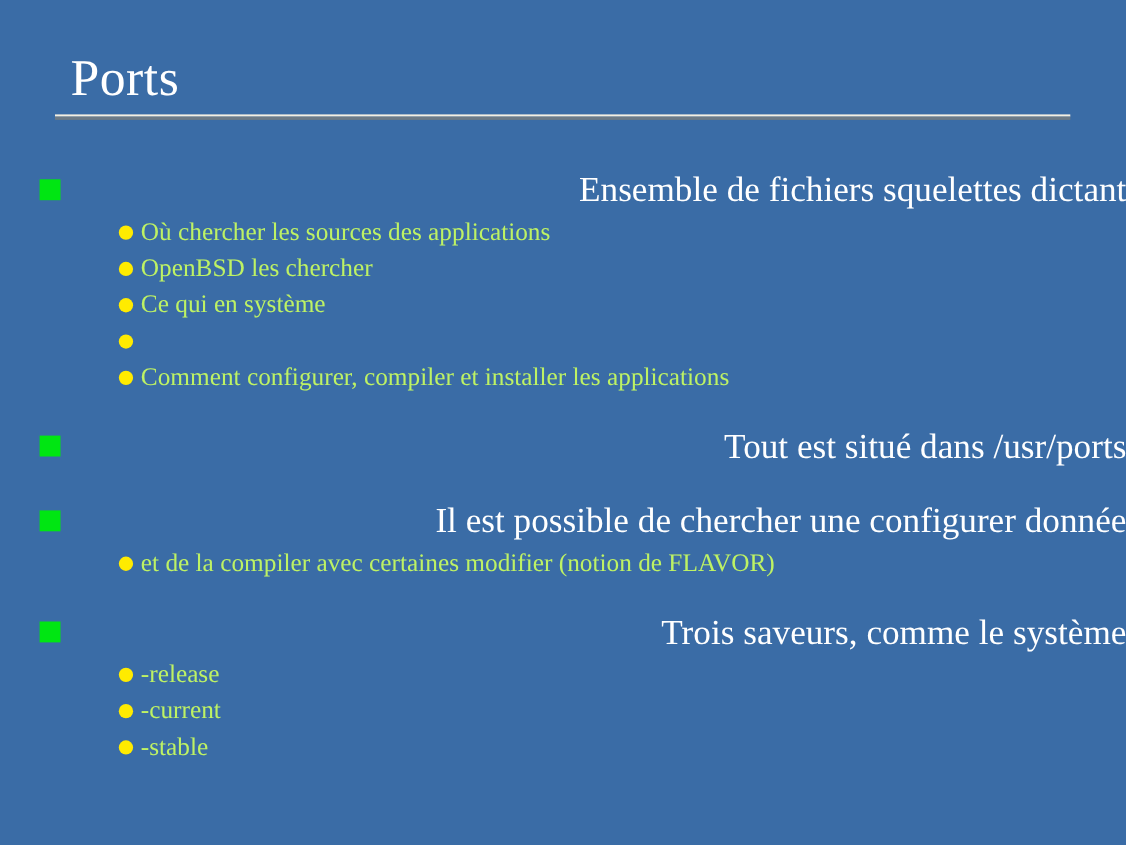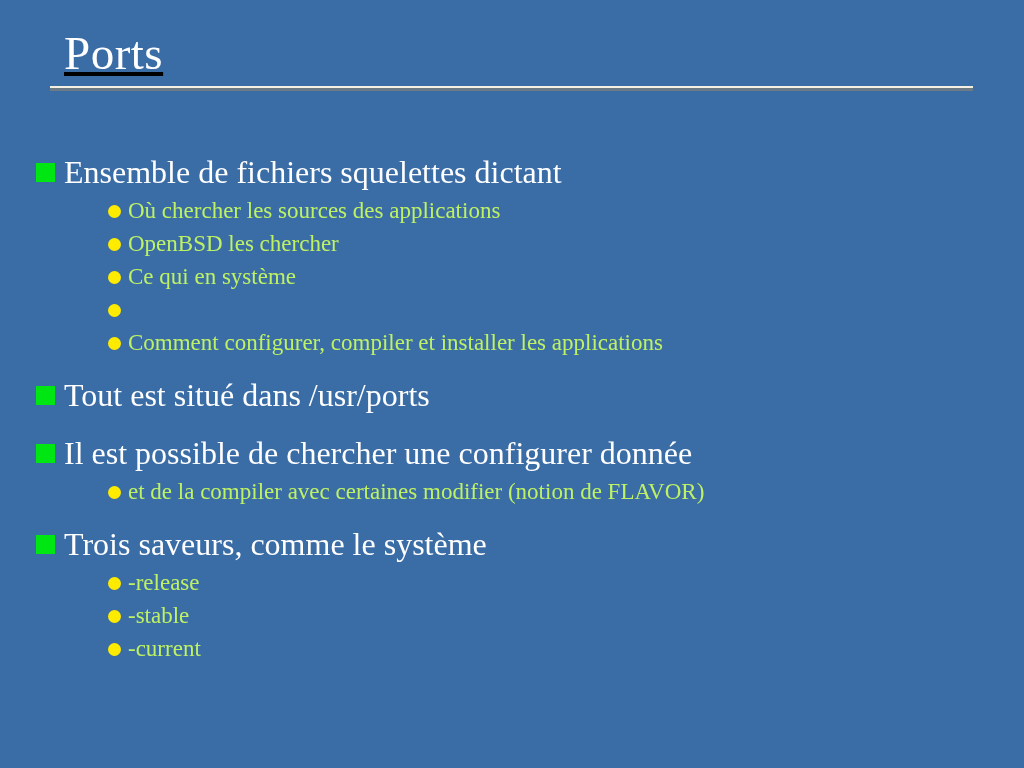--- a/index.html
+++ b/index.html
@@ -25,23 +25,22 @@
   }
   .slide-inner {
     position: absolute;
     inset: 0;
   }
 
   
   .title-block {
     position: absolute;
     left: 50px;
-    top: 30px;
+    top: 48px;
     width: 924px;
-    text-decoration: underline;
   }
   .slide-title {
     font-size: 47px;
     line-height: 1.0;
     color: #ffffff;
     font-weight: normal;
     letter-spacing: 0.5px;
     margin: 0;
     padding: 0 0 0 14px;
     white-space: nowrap;
@@ -71,28 +70,29 @@
   .content {
     position: absolute;
     left: 0;
     top: 150px;
     width: 1024px;
   }
   .group {
     position: relative;
   }
   .group + .group {
-    margin-top: 14px;
+    margin-top: 24px;
   }
 
   .l1 {
     display: flex;
     align-items: flex-start;
     padding-left: 36px;
     height: 44px;
+    justify-content: space-between;
   }
   .l1 .bullet-square {
     width: 19px;
     height: 19px;
     background: #00e612;
     flex: 0 0 19px;
     margin-top: 13px;
     margin-right: 9px;
   }
   .l1 .l1-text {
@@ -193,24 +193,24 @@
             <span class="bullet-square"></span>
             <span class="l1-text">Trois saveurs, comme le système</span>
           </div>
           <div class="sub-list">
             <div class="l2">
               <span class="bullet-dot"></span>
               <span class="l2-text">-release</span>
             </div>
             <div class="l2">
               <span class="bullet-dot"></span>
+              <span class="l2-text">-current</span>
+            </div>
+            <div class="l2">
+              <span class="bullet-dot"></span>
               <span class="l2-text">-stable</span>
-            </div>
-            <div class="l2">
-              <span class="bullet-dot"></span>
-              <span class="l2-text">-current</span>
             </div>
           </div>
         </div>
       </div>
 
   </div>
 </div>
 
 </body></html>

